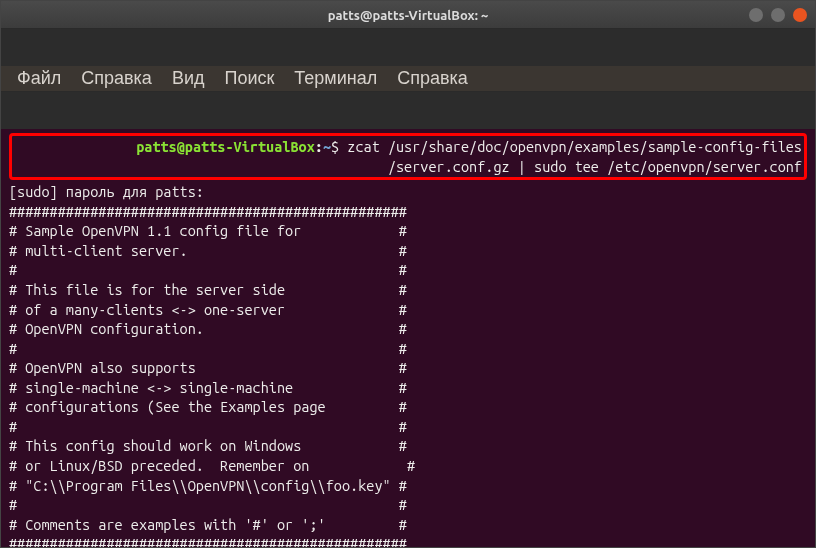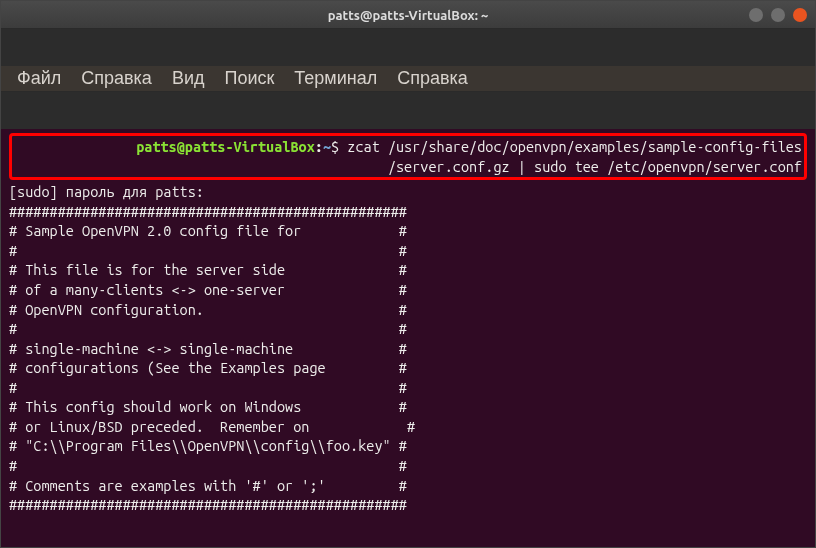--- a/index.html
+++ b/index.html
@@ -117,26 +117,28 @@
     <span class="menu-item">Справка</span>
   </div>
 
   <div class="terminal">
     <div class="highlight-box">
       <div class="output-line"><span class="prompt-user">patts@patts-VirtualBox</span><span class="prompt-colon">:</span><span class="prompt-path">~</span><span class="prompt-dollar">$</span><span class="cmd"> zcat /usr/share/doc/openvpn/examples/sample-config-files</span></div>
       <div class="output-line"><span class="cmd">/server.conf.gz | sudo tee /etc/openvpn/server.conf</span></div>
     </div>
     <div class="output-line">[sudo] пароль для patts:</div>
     <div class="output-line">#################################################</div>
-    <div class="output-line"># Sample OpenVPN 2.0 config file for            #</div>
+    <div class="output-line"># Sample OpenVPN 1.1 config file for            #</div>
+    <div class="output-line"># multi-client server.                          #</div>
     <div class="output-line">#                                               #</div>
     <div class="output-line"># This file is for the server side              #</div>
     <div class="output-line"># of a many-clients &lt;-&gt; one-server              #</div>
     <div class="output-line"># OpenVPN configuration.                        #</div>
     <div class="output-line">#                                               #</div>
+    <div class="output-line"># OpenVPN also supports                         #</div>
     <div class="output-line"># single-machine &lt;-&gt; single-machine             #</div>
     <div class="output-line"># configurations (See the Examples page         #</div>
     <div class="output-line">#                                               #</div>
     <div class="output-line"># This config should work on Windows            #</div>
     <div class="output-line"># or Linux/BSD preceded.  Remember on            #</div>
     <div class="output-line"># "C:\\Program Files\\OpenVPN\\config\\foo.key" #</div>
     <div class="output-line">#                                               #</div>
     <div class="output-line"># Comments are examples with '#' or ';'         #</div>
     <div class="output-line">#################################################</div>
   </div>

